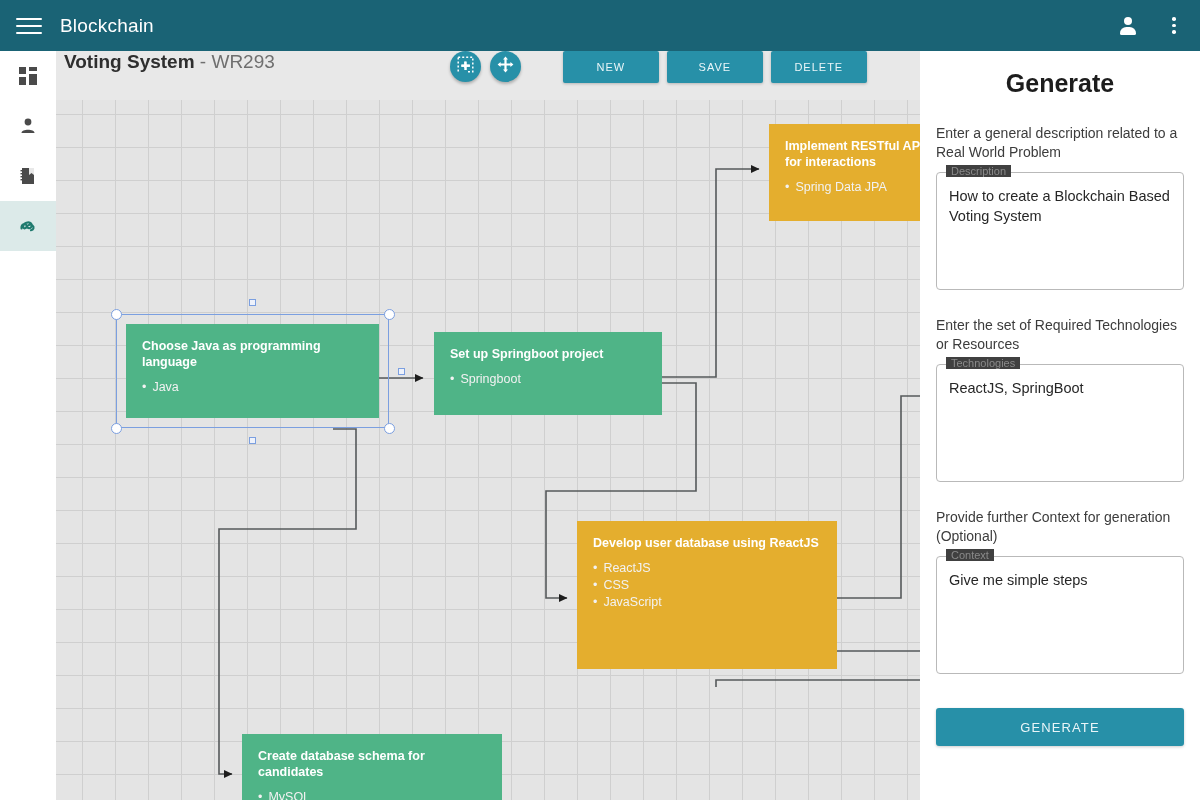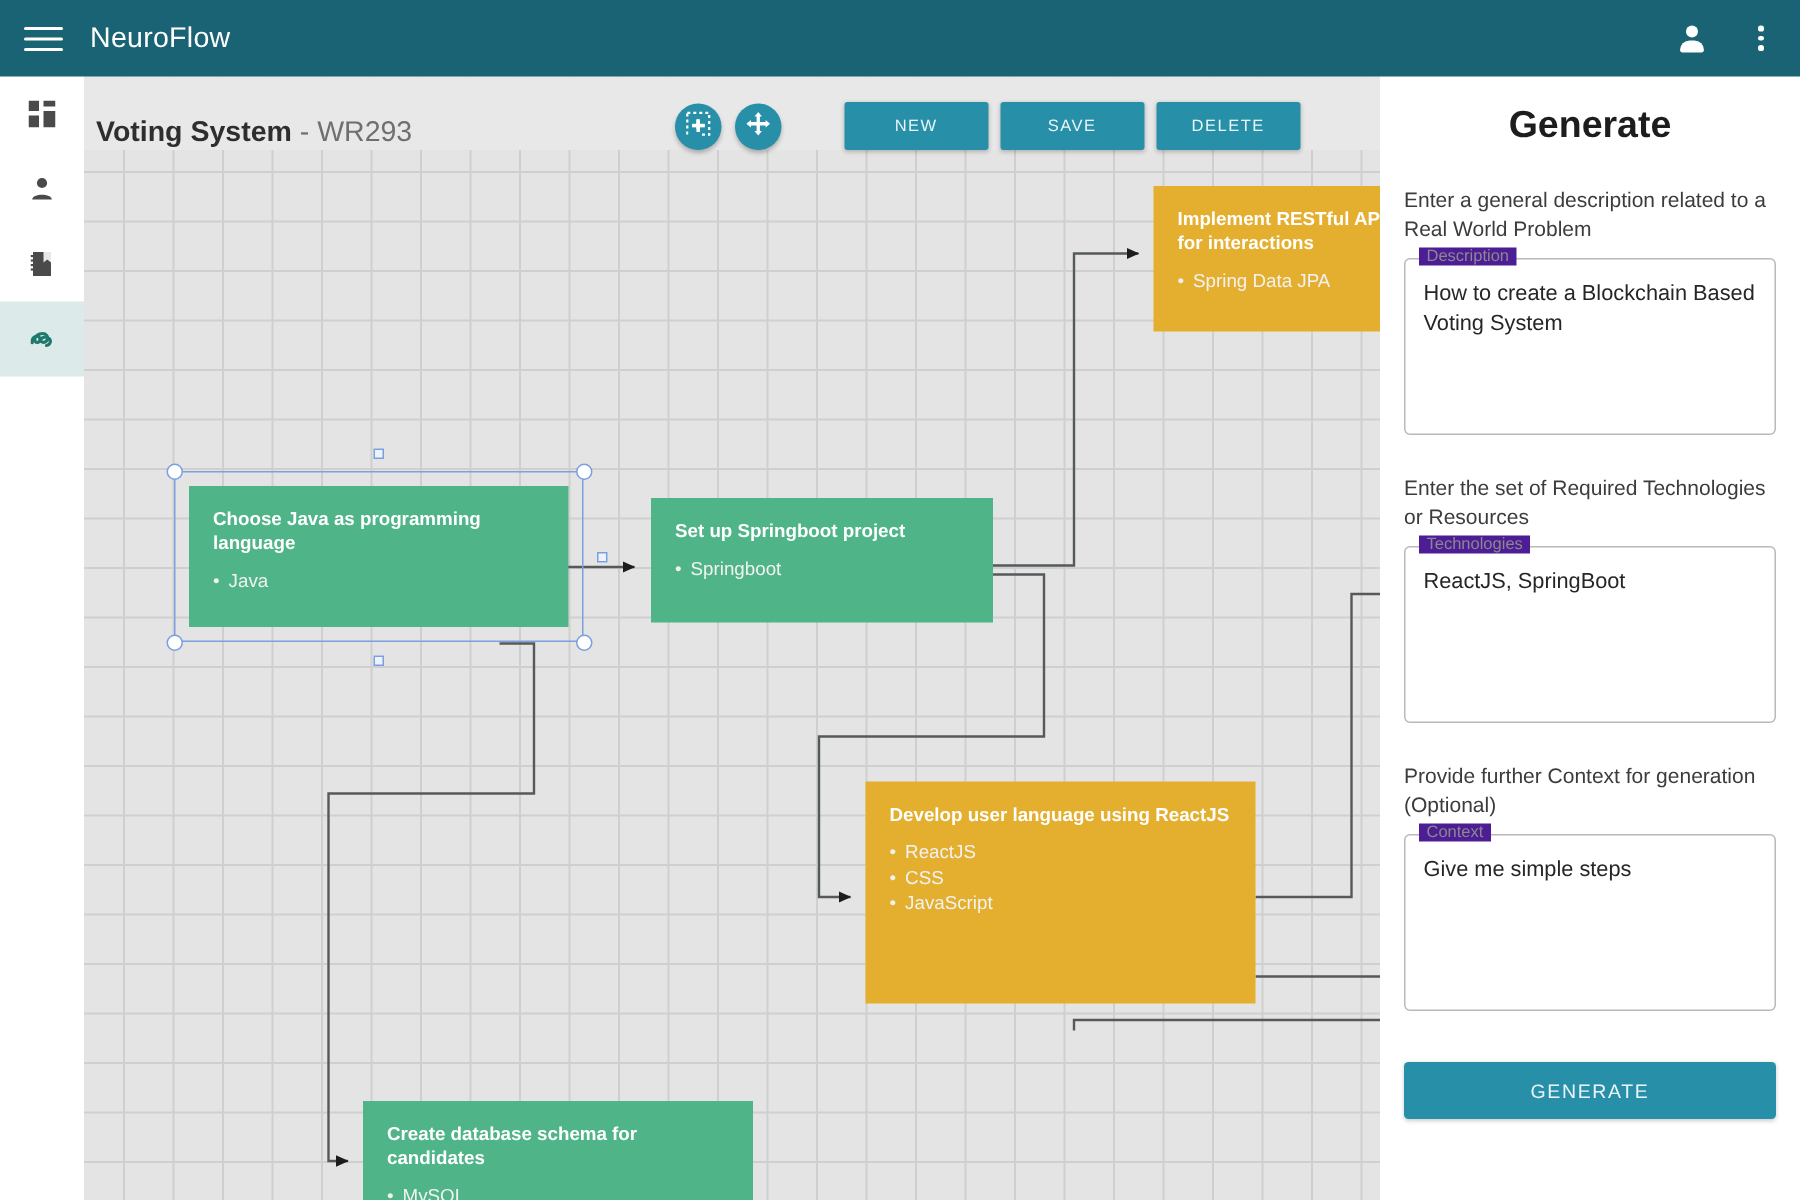--- a/index.html
+++ b/index.html
@@ -64,21 +64,21 @@
     background-color: #e4e4e4;
     background-image:
       linear-gradient(to right, #cfcfcf 1px, transparent 1px),
       linear-gradient(to bottom, #cfcfcf 1px, transparent 1px);
     background-size: 33px 33px;
     background-position: -7px -3px;
   }
   .canvas-header {
     position: absolute; top: 0; left: 0; width: 864px; height: 49px;
     background: #e8e8e8; z-index: 12;
-    display: flex; align-items: flex-end;
+    display: flex; align-items: flex-start;
   }
   .canvas-title {
     margin-left: 8px; font-size: 19px; color: #4a4a4a; white-space: nowrap;
   }
   .canvas-title b { color: #2e2e2e; font-weight: bold; }
   .canvas-title span.sub { color: #6f6f6f; font-weight: normal; }
   .hdr-spacer-a { width: 175px; }
   .fab {
     width: 31px; height: 31px; border-radius: 50%; background: #2790a8;
     display: flex; align-items: center; justify-content: center;
@@ -137,21 +137,21 @@
     margin-bottom: 26px;
   }
   .field-label {
     font-size: 14px; color: #3c3c3c; line-height: 19px; margin-bottom: 10px;
   }
   .tf {
     position: relative; border: 1px solid #b9b9b9; border-radius: 4px;
     height: 118px; margin-bottom: 26px; padding: 13px 12px 0 12px;
   }
   .tf .legend {
-    position: absolute; top: -8px; left: 9px; background: #4c1d95;
+    position: absolute; top: -8px; left: 9px; background: #404040;
     padding: 0 5px; font-size: 11px; color: #8a8a8a;
   }
   .tf .value {
     font-size: 14.5px; color: #262626; line-height: 20px; white-space: pre-wrap;
   }
   .gen-btn {
     width: 100%; height: 38px; background: #2790a8; border: none; border-radius: 3px;
     color: #e9f5f8; font-size: 13px; letter-spacing: 1.1px; cursor: pointer;
     margin-top: 8px; font-family: "Liberation Sans", sans-serif;
     box-shadow: 0 1px 3px rgba(0,0,0,.2);
@@ -161,21 +161,21 @@
 <body>
 
 <div class="app">
 
   <div class="appbar">
     <div class="hamburger">
       <i></i>
         <i></i>
         <i></i>
     </div>
-    <div class="brand">NeuroFlow</div>
+    <div class="brand">Blockchain</div>
     <div class="appbar-spacer"></div>
     <div class="appbar-icon">
       <span class="person-glyph"></span>
     </div>
     <div class="appbar-icon">
       <span class="dots">
           <i></i>
           <i></i>
           <i></i>
         </span>
@@ -271,21 +271,21 @@
             <li>Springboot</li>
           </ul>
         </div>
         <div class="node amber" style="left: 713px; top: 73px; width: 180px; height: 97px;">
           <div class="node-title">Implement RESTful APIs for interactions</div>
           <ul class="node-tags">
             <li>Spring Data JPA</li>
           </ul>
         </div>
         <div class="node amber" style="left: 521px; top: 470px; width: 260px; height: 148px;">
-          <div class="node-title">Develop user language using ReactJS</div>
+          <div class="node-title">Develop user database using ReactJS</div>
           <ul class="node-tags">
             <li>ReactJS</li>
             <li>CSS</li>
             <li>JavaScript</li>
           </ul>
         </div>
         <div class="node green" style="left: 186px; top: 683px; width: 260px; height: 70px;">
           <div class="node-title">Create database schema for candidates</div>
           <ul class="node-tags">
             <li>MySQL</li>

